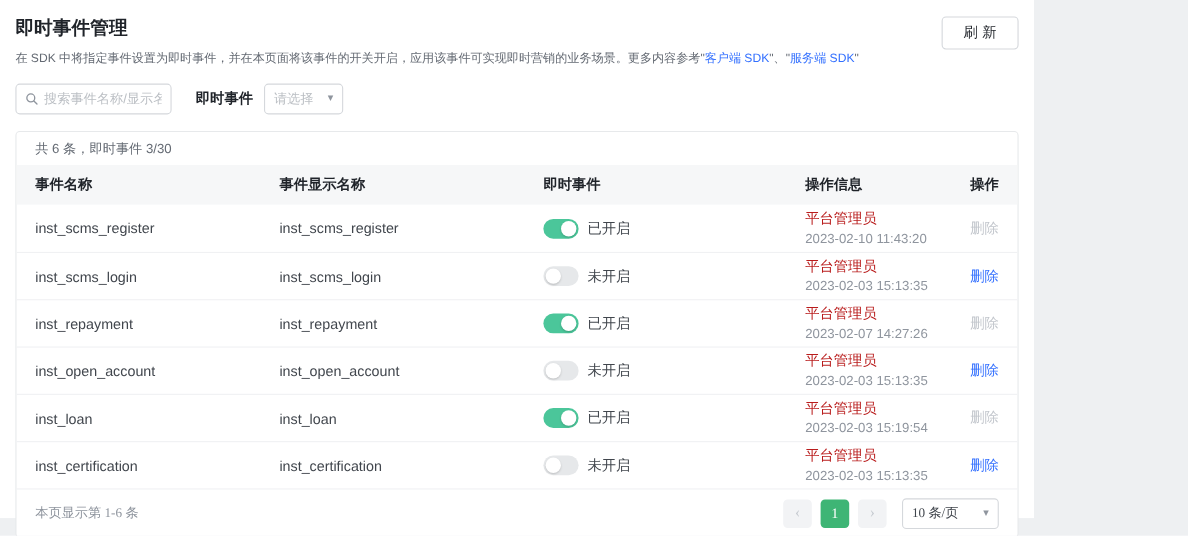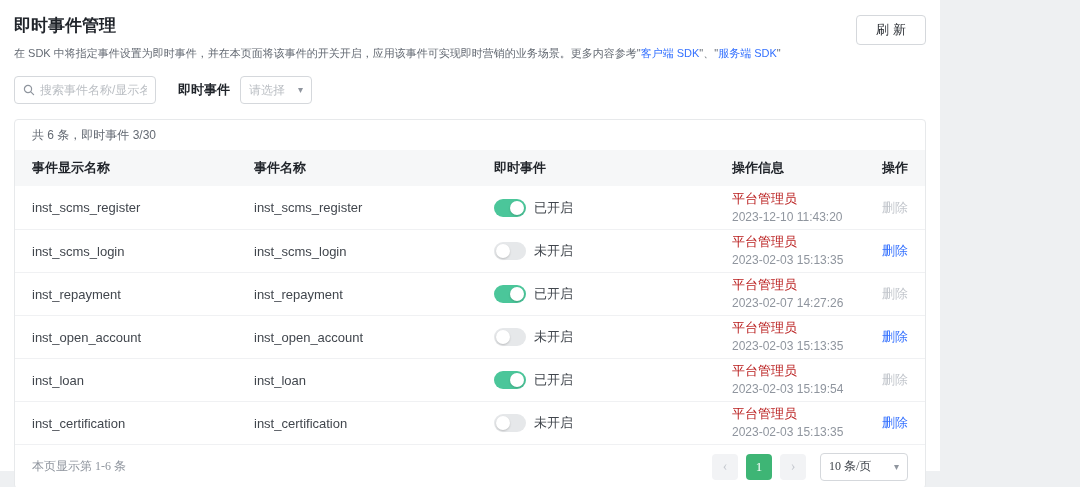--- a/index.html
+++ b/index.html
@@ -85,40 +85,40 @@
     <div class="select">
       <span>请选择</span>
       <span class="caret">▾</span>
     </div>
   </div>
 
   <div class="card">
     <div class="summary-bar">共 6 条，即时事件 3/30</div>
 
     <div class="grid thead">
+      <span>事件名称</span>
       <span>事件显示名称</span>
-      <span>事件名称</span>
       <span>即时事件</span>
       <span>操作信息</span>
       <span class="col-op">操作</span>
     </div>
 
     <div id="rows">
         <div class="grid tr">
           <span>inst_scms_register</span>
           <span>inst_scms_register</span>
           <div class="cell-toggle">
             <span class="toggle on">
               <span class="knob"></span>
             </span>
             <span>已开启</span>
           </div>
           <div class="op-info">
             <div class="op-user">平台管理员</div>
-            <div class="op-time">2023-12-10 11:43:20</div>
+            <div class="op-time">2023-02-10 11:43:20</div>
           </div>
           <div class="col-op"><span class="del-link disabled">删除</span></div>
         </div>
         <div class="grid tr">
           <span>inst_scms_login</span>
           <span>inst_scms_login</span>
           <div class="cell-toggle">
             <span class="toggle off">
               <span class="knob"></span>
             </span>

